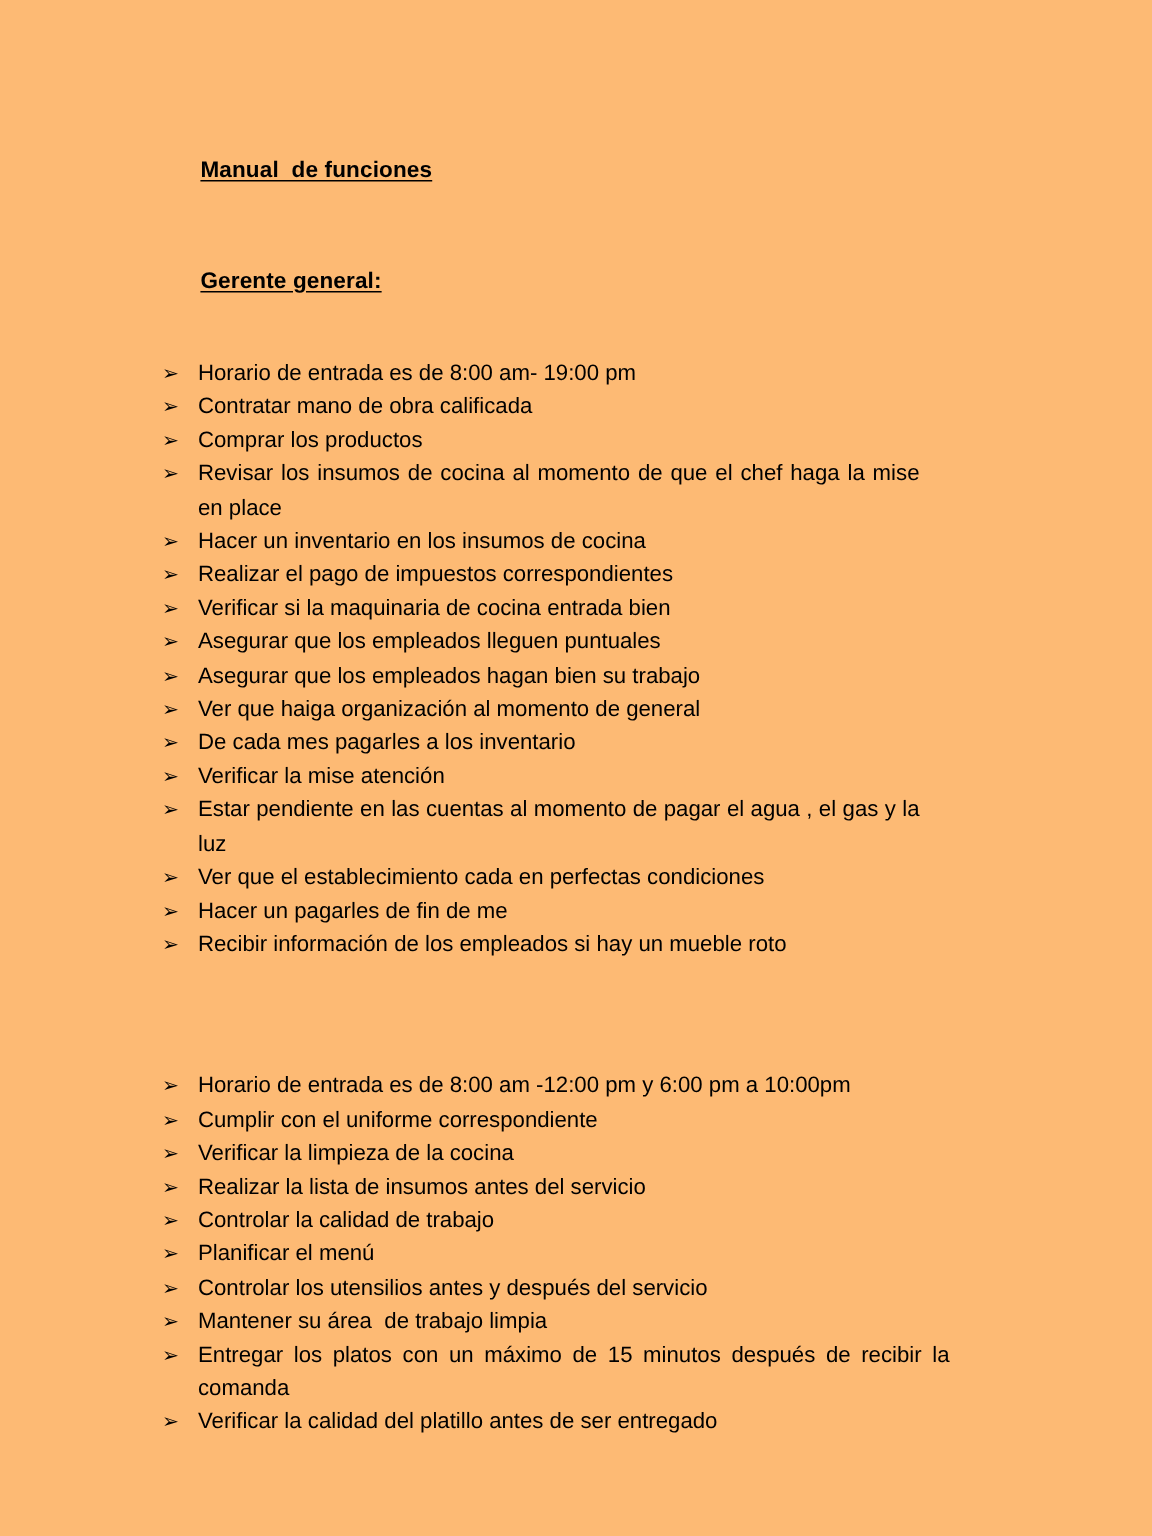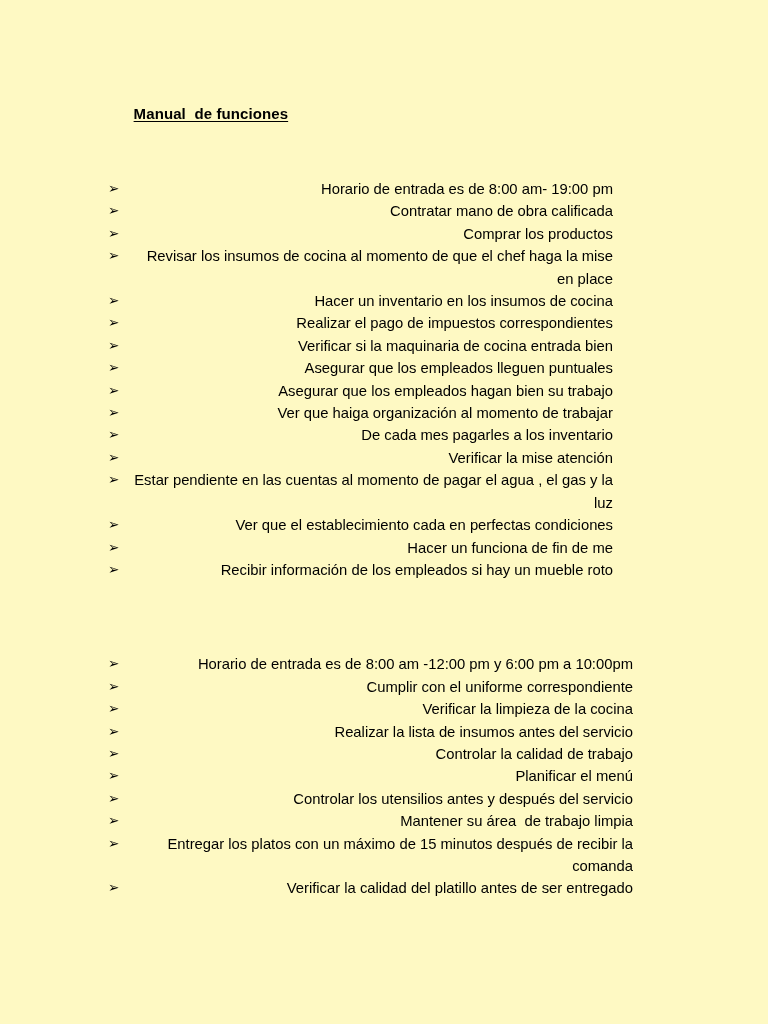--- a/index.html
+++ b/index.html
@@ -17,21 +17,21 @@
     color: #000000;
     -webkit-font-smoothing: none;
   }
 
   .page {
     position: absolute;
     left: 0;
     top: 0;
     width: 768px;
     height: 1024px;
-    background: #fef9c3;
+    background: #fdba74;
   }
 
   .doc-body {
     position: absolute;
     left: 108px;
     top: 84px;
     width: 552px;
   }
 
   
@@ -76,21 +76,20 @@
     left: 0;
     top: 0;
     width: 18px;
     font-size: 13.5px;
     line-height: 22.4px;
     text-align: left;
   }
   ul.bullet-list > li > .txt {
     display: block;
     white-space: pre-wrap;
-    text-align: right;
   }
 
   
   .list-gerente {
     margin-left: 47px;
     width: 505px;
   }
   
   .list-chef {
     margin-left: 27px;
@@ -102,20 +101,23 @@
 
 <div class="page">
   <div class="doc-body">
 
     <h1 class="heading">
       <span class="u">Manual  de funciones</span>
     </h1>
 
     <div class="gap-sm"></div>
 
+    <h2 class="heading">
+      <span class="u">Gerente general:</span>
+    </h2>
 
     <div class="gap-md"></div>
 
     <ul class="bullet-list list-gerente">
       <li>
         <span class="marker">➢</span>
         <span class="txt">Horario de entrada es de 8:00 am- 19:00 pm</span>
       </li>
       <li>
         <span class="marker">➢</span>
@@ -144,41 +146,41 @@
       <li>
         <span class="marker">➢</span>
         <span class="txt">Asegurar que los empleados lleguen puntuales</span>
       </li>
       <li>
         <span class="marker">➢</span>
         <span class="txt">Asegurar que los empleados hagan bien su trabajo</span>
       </li>
       <li>
         <span class="marker">➢</span>
-        <span class="txt">Ver que haiga organización al momento de trabajar</span>
+        <span class="txt">Ver que haiga organización al momento de general</span>
       </li>
       <li>
         <span class="marker">➢</span>
         <span class="txt">De cada mes pagarles a los inventario</span>
       </li>
       <li>
         <span class="marker">➢</span>
         <span class="txt">Verificar la mise atención</span>
       </li>
       <li class="justify">
         <span class="marker">➢</span>
         <span class="txt">Estar pendiente en las cuentas al momento de pagar el agua , el gas y la luz</span>
       </li>
       <li>
         <span class="marker">➢</span>
         <span class="txt">Ver que el establecimiento cada en perfectas condiciones</span>
       </li>
       <li>
         <span class="marker">➢</span>
-        <span class="txt">Hacer un funciona de fin de me</span>
+        <span class="txt">Hacer un pagarles de fin de me</span>
       </li>
       <li>
         <span class="marker">➢</span>
         <span class="txt">Recibir información de los empleados si hay un mueble roto</span>
       </li>
     </ul>
 
     <div class="gap-lg"></div>
 
 

